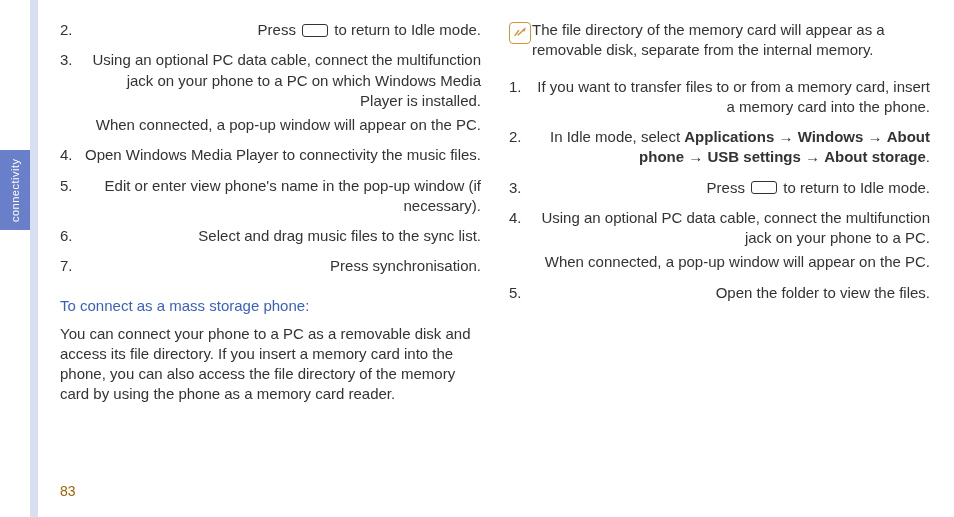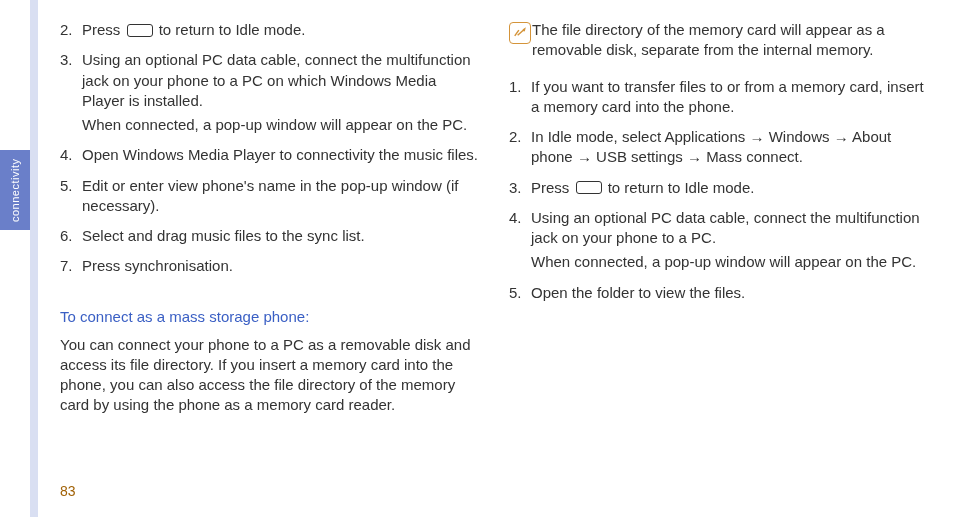--- a/index.html
+++ b/index.html
@@ -54,38 +54,39 @@
       display: flex;
       margin-bottom: 10px;
       line-height: 1.35;
     }
     .step-num {
       width: 22px;
       flex-shrink: 0;
     }
     .step-body {
       flex: 1;
+      text-align: right;
     }
     .step-body .line2 {
       margin-top: 4px;
     }
     .key-icon {
       display: inline-block;
       width: 26px;
       height: 13px;
       border: 1.5px solid #333;
       border-radius: 3px;
       vertical-align: middle;
       margin: 0 2px;
       position: relative;
       top: -1px;
     }
     .subheading {
       color: #3a5fc4;
-      margin: 21px 0 10px 0;
+      margin: 10px 0 10px 0;
       font-size: 15px;
     }
     .para {
       line-height: 1.35;
       margin-bottom: 16px;
     }
     .note-box {
       display: flex;
       gap: 1px;
       margin-bottom: 16px;
@@ -112,21 +113,21 @@
     .arrow {
       font-family: sans-serif;
     }
     .page-num {
       position: absolute;
       left: 60px;
       bottom: 18px;
       font-size: 14px;
       color: #a16207;
     }
-    b { font-weight: normal; }
+    b { font-weight: bold; }
   </style>
 </head>
 <body>
 
 <div class="side-tab">connectivity</div>
 <div class="side-bar"></div>
 
 <div class="page-content">
   <div class="col">
 
@@ -190,21 +191,21 @@
     <div class="step">
       <div class="step-num">1.</div>
       <div class="step-body">
         <div>If you want to transfer files to or from a memory card, insert a memory card into the phone.</div>
       </div>
     </div>
 
     <div class="step">
       <div class="step-num">2.</div>
       <div class="step-body">
-        <div id="rstep2">In Idle mode, select <b>Applications</b> <span class="arrow">→</span> <b>Windows</b> <span class="arrow">→</span> <b>About phone</b> <span class="arrow">→</span> <b>USB settings</b> <span class="arrow">→</span> <b>Mass connect</b>.</div>
+        <div id="rstep2">In Idle mode, select <b>Applications</b> <span class="arrow">→</span> <b>Windows</b> <span class="arrow">→</span> <b>About phone</b> <span class="arrow">→</span> <b>USB settings</b> <span class="arrow">→</span> <b>About storage</b>.</div>
       </div>
     </div>
 
     <div class="step">
       <div class="step-num">3.</div>
       <div class="step-body">
         <span>Press </span><span class="key-icon"></span><span> to return to Idle mode.</span>
       </div>
     </div>
 

